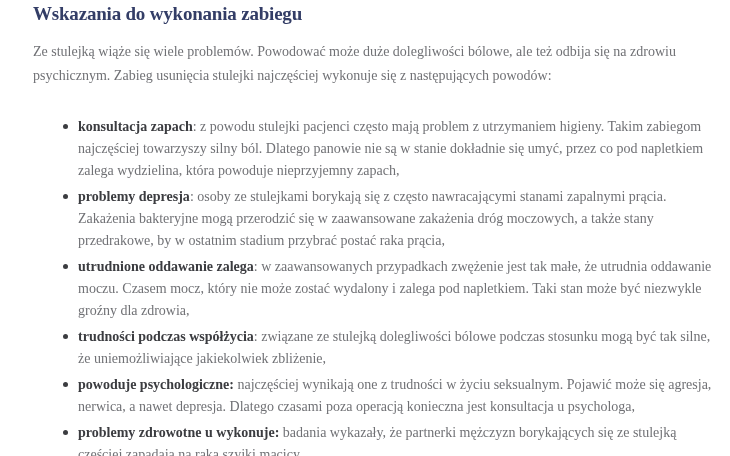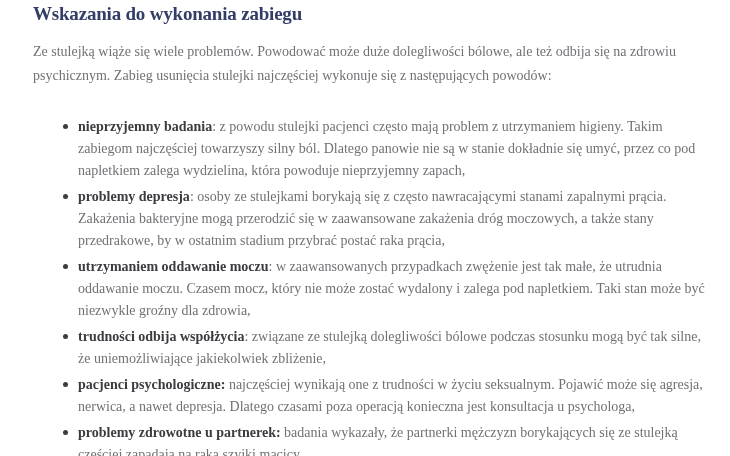--- a/index.html
+++ b/index.html
@@ -59,20 +59,20 @@
     color: var(--bold);
   }
 </style>
 </head>
 <body>
 
 <div class="page">
   <h1 class="title">Wskazania do wykonania zabiegu</h1>
   <p class="intro">Ze stulejką wiąże się wiele problemów. Powodować może duże dolegliwości bólowe, ale też odbija się na zdrowiu psychicznym. Zabieg usunięcia stulejki najczęściej wykonuje się z następujących powodów:</p>
   <ul class="reasons">
-    <li><span class="dot"></span><span class="lead">nieprzyjemny badania</span><span>: z powodu stulejki pacjenci często mają problem z utrzymaniem higieny. Takim zabiegom najczęściej towarzyszy silny ból. Dlatego panowie nie są w stanie dokładnie się umyć, przez co pod napletkiem zalega wydzielina, która powoduje nieprzyjemny zapach,</span></li>
+    <li><span class="dot"></span><span class="lead">konsultacja zapach</span><span>: z powodu stulejki pacjenci często mają problem z utrzymaniem higieny. Takim zabiegom najczęściej towarzyszy silny ból. Dlatego panowie nie są w stanie dokładnie się umyć, przez co pod napletkiem zalega wydzielina, która powoduje nieprzyjemny zapach,</span></li>
     <li><span class="dot"></span><span class="lead">problemy depresja</span><span>: osoby ze stulejkami borykają się z często nawracającymi stanami zapalnymi prącia. Zakażenia bakteryjne mogą przerodzić się w zaawansowane zakażenia dróg moczowych, a także stany przedrakowe, by w ostatnim stadium przybrać postać raka prącia,</span></li>
-    <li><span class="dot"></span><span class="lead">utrzymaniem oddawanie moczu</span><span>: w zaawansowanych przypadkach zwężenie jest tak małe, że utrudnia oddawanie moczu. Czasem mocz, który nie może zostać wydalony i zalega pod napletkiem. Taki stan może być niezwykle groźny dla zdrowia,</span></li>
-    <li><span class="dot"></span><span class="lead">trudności odbija współżycia</span><span>: związane ze stulejką dolegliwości bólowe podczas stosunku mogą być tak silne, że uniemożliwiające jakiekolwiek zbliżenie,</span></li>
-    <li><span class="dot"></span><span class="lead">pacjenci psychologiczne:</span><span> najczęściej wynikają one z trudności w życiu seksualnym. Pojawić może się agresja, nerwica, a nawet depresja. Dlatego czasami poza operacją konieczna jest konsultacja u psychologa,</span></li>
-    <li><span class="dot"></span><span class="lead">problemy zdrowotne u partnerek:</span><span> badania wykazały, że partnerki mężczyzn borykających się ze stulejką częściej zapadają na raka szyjki macicy.</span></li>
+    <li><span class="dot"></span><span class="lead">utrudnione oddawanie zalega</span><span>: w zaawansowanych przypadkach zwężenie jest tak małe, że utrudnia oddawanie moczu. Czasem mocz, który nie może zostać wydalony i zalega pod napletkiem. Taki stan może być niezwykle groźny dla zdrowia,</span></li>
+    <li><span class="dot"></span><span class="lead">trudności podczas współżycia</span><span>: związane ze stulejką dolegliwości bólowe podczas stosunku mogą być tak silne, że uniemożliwiające jakiekolwiek zbliżenie,</span></li>
+    <li><span class="dot"></span><span class="lead">powoduje psychologiczne:</span><span> najczęściej wynikają one z trudności w życiu seksualnym. Pojawić może się agresja, nerwica, a nawet depresja. Dlatego czasami poza operacją konieczna jest konsultacja u psychologa,</span></li>
+    <li><span class="dot"></span><span class="lead">problemy zdrowotne u wykonuje:</span><span> badania wykazały, że partnerki mężczyzn borykających się ze stulejką częściej zapadają na raka szyjki macicy.</span></li>
   </ul>
 </div>
 
 </body></html>

